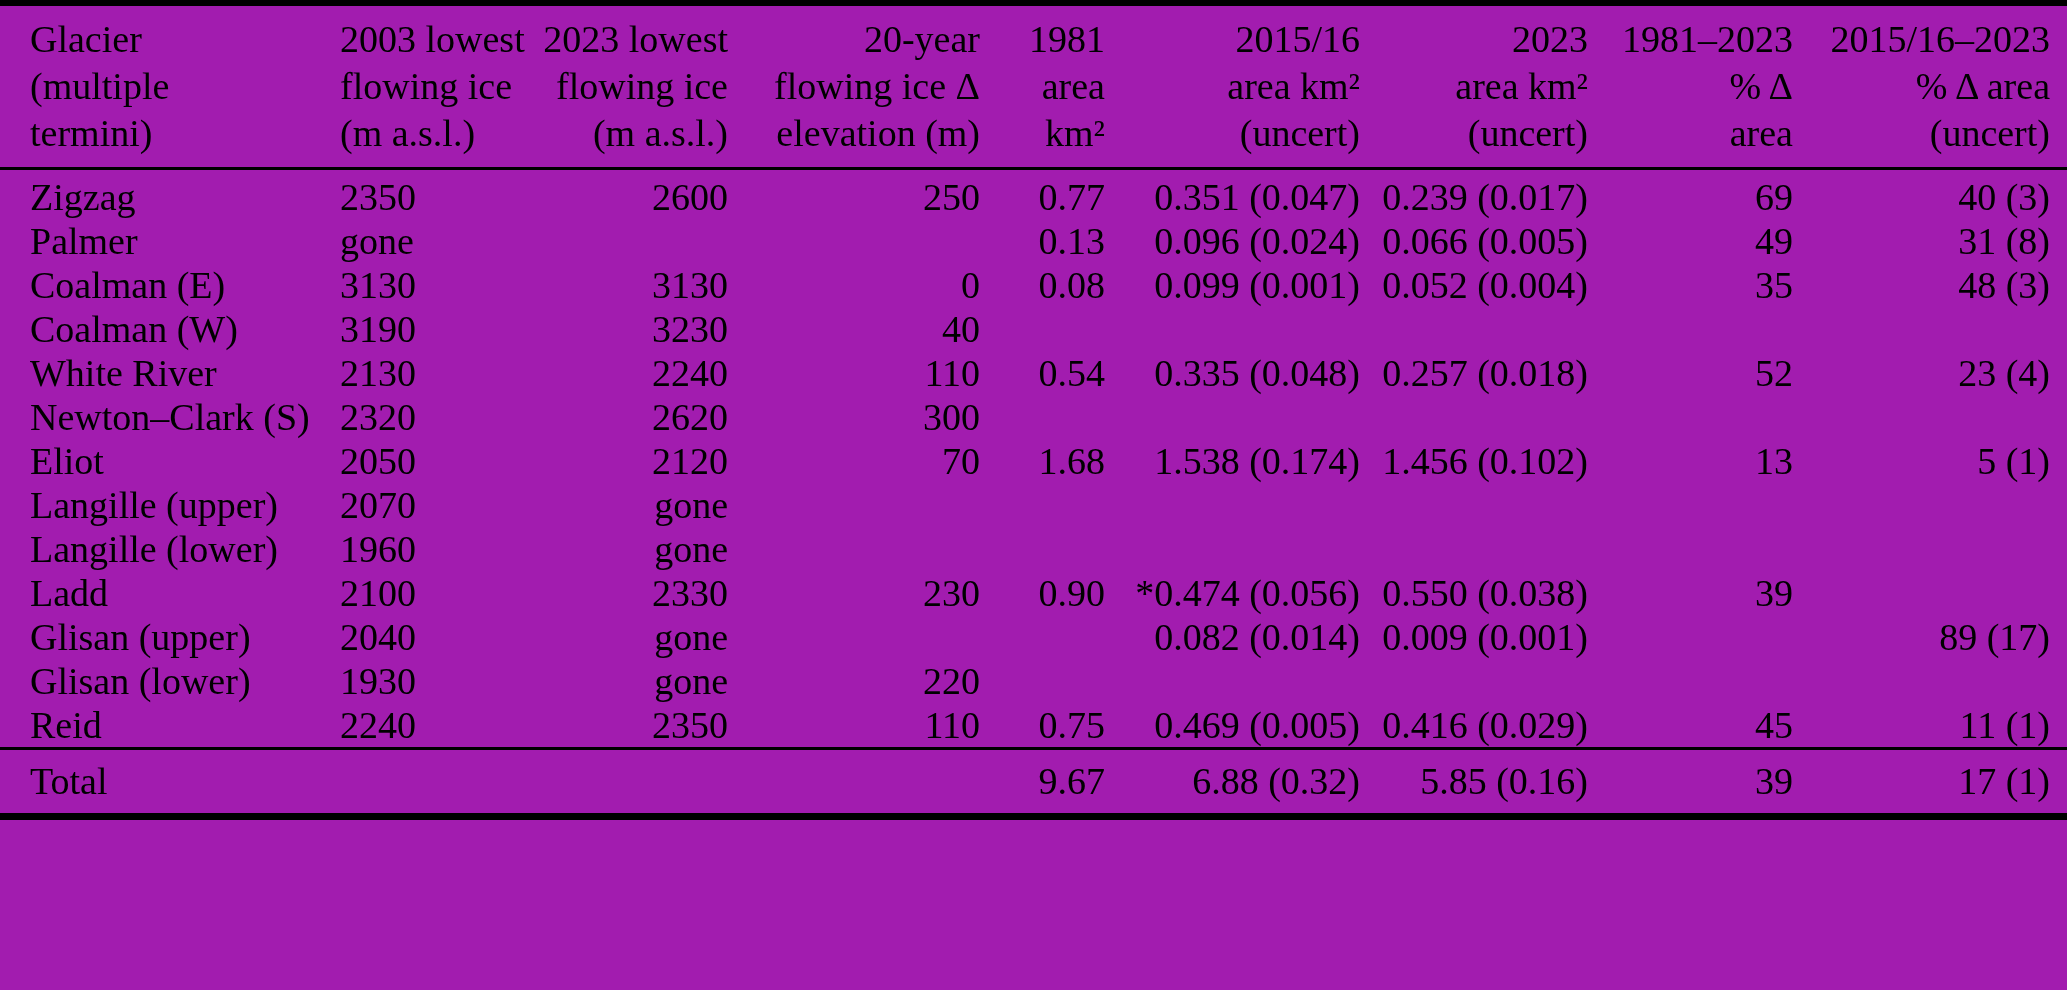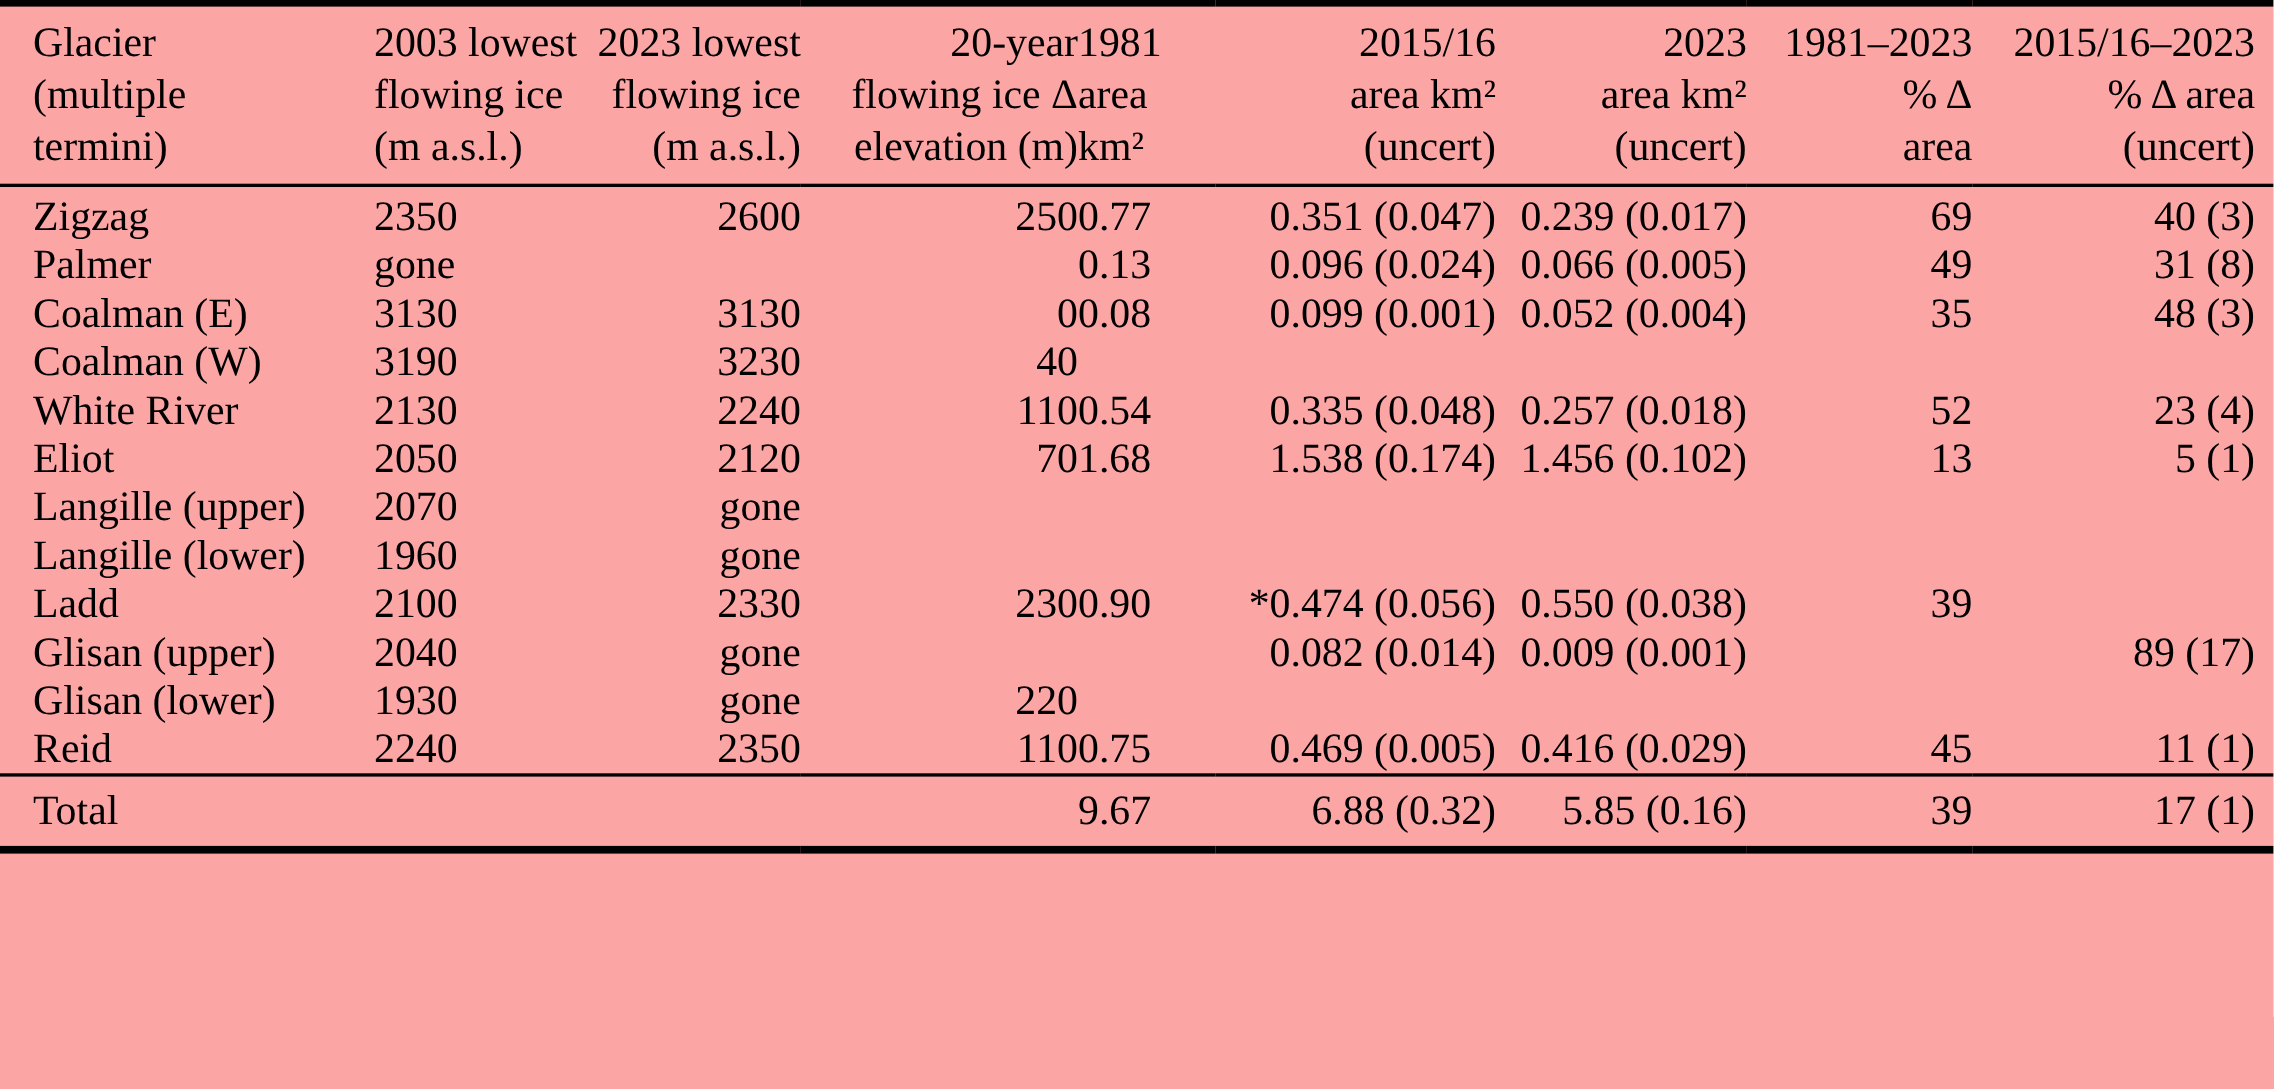--- a/index.html
+++ b/index.html
@@ -3,21 +3,21 @@
 <meta charset="utf-8">
 <style>
   html, body {
     margin: 0;
     padding: 0;
     background: #ffffff;
   }
   .page {
     width: 2067px;
     height: 990px;
-    background: #fca5a5;
+    background: #a21caf;
     overflow: hidden;
     position: relative;
   }
   table.glacier-table {
     width: 2067px;
     table-layout: fixed;
     border-collapse: collapse;
     font-family: "Liberation Serif", "DejaVu Serif", serif;
     font-size: 38px;
     color: #000000;
@@ -59,21 +59,21 @@
     padding-top: 9px;
     padding-bottom: 10px;
     height: 44px;
     line-height: 44px;
   }
   th:first-child, td:first-child { padding-left: 30px; }
   th:last-child,  td:last-child  { padding-right: 17px; }
 
   .al-left   { text-align: left; }
   .al-right  { text-align: right; }
-  .al-center { text-align: left; font-family: Liberation Serif, serif; }
+  .al-center { text-align: right; font-family: Liberation Serif, serif; }
 </style>
 </head>
 <body>
 
 <div class="page">
   <table class="glacier-table">
     <colgroup>
       <col class="c1">
         <col class="c2">
         <col class="c3">
@@ -183,20 +183,31 @@
           <td class="al-left">2130</td>
           <td class="al-right">2240</td>
           <td class="al-right">110</td>
           <td class="al-center">0.54</td>
           <td class="al-right">0.335 (0.048)</td>
           <td class="al-right">0.257 (0.018)</td>
           <td class="al-right">52</td>
           <td class="al-right">23 (4)</td>
         </tr>
         <tr>
+          <td class="al-left">Newton–Clark (S)</td>
+          <td class="al-left">2320</td>
+          <td class="al-right">2620</td>
+          <td class="al-right">300</td>
+          <td class="al-center"></td>
+          <td class="al-right"></td>
+          <td class="al-right"></td>
+          <td class="al-right"></td>
+          <td class="al-right"></td>
+        </tr>
+        <tr>
           <td class="al-left">Eliot</td>
           <td class="al-left">2050</td>
           <td class="al-right">2120</td>
           <td class="al-right">70</td>
           <td class="al-center">1.68</td>
           <td class="al-right">1.538 (0.174)</td>
           <td class="al-right">1.456 (0.102)</td>
           <td class="al-right">13</td>
           <td class="al-right">5 (1)</td>
         </tr>

